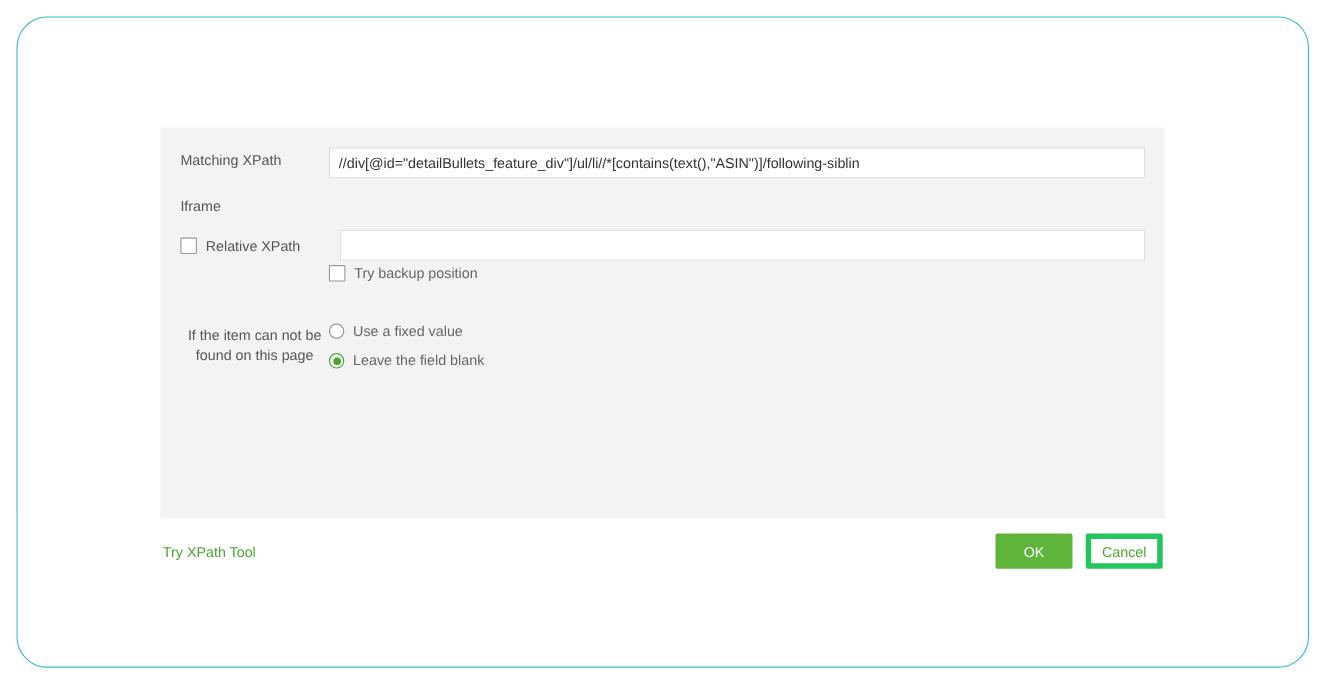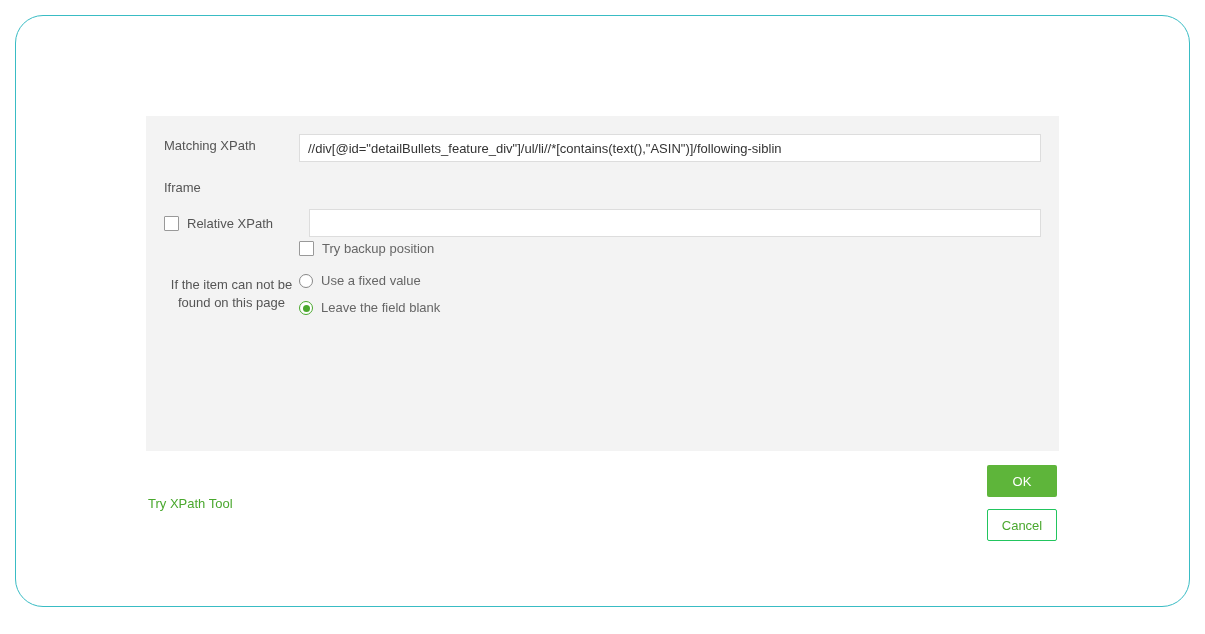--- a/index.html
+++ b/index.html
@@ -109,60 +109,59 @@
       padding: 14px 2px;
     }
     .link {
       color: #4aa82e;
       font-size: 13px;
       cursor: pointer;
     }
     .btn-group {
       display: flex;
       gap: 12px;
-      flex-direction: column;
     }
     .btn {
       min-width: 70px;
       height: 32px;
       font-size: 13px;
       cursor: pointer;
       display: inline-flex;
       align-items: center;
       justify-content: center;
       border-radius: 2px;
     }
     .btn-primary {
       background: #5eb53a;
       color: #fff;
       border: none;
     }
     .btn-secondary {
       background: #fff;
       color: #4aa82e;
-      border: 1px solid #22c55e;
+      border: 5px solid #22c55e;
     }
     .relxpath-row {
       display: flex;
       align-items: center;
       gap: 10px;
       margin-bottom: 4px;
     }
     .relxpath-row .cb-part {
       display: flex;
       align-items: center;
       gap: 8px;
       width: 135px;
     }
     .relxpath-row .input-part {
       flex: 1;
     }
     .backup-row {
       padding-left: 135px;
-      margin-bottom: 16px;
+      margin-bottom: 36px;
     }
     .notfound-block .control-col {
       padding-top: 1px;
     }
   </style>
 </head>
 <body>
 
 <div class="outer-frame">
 

